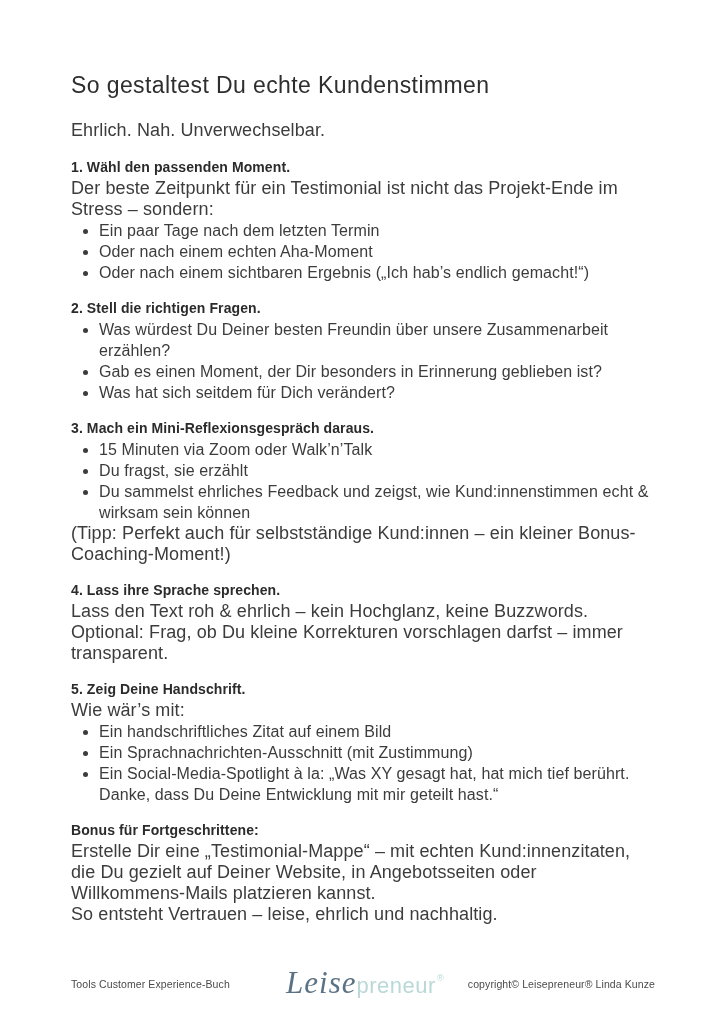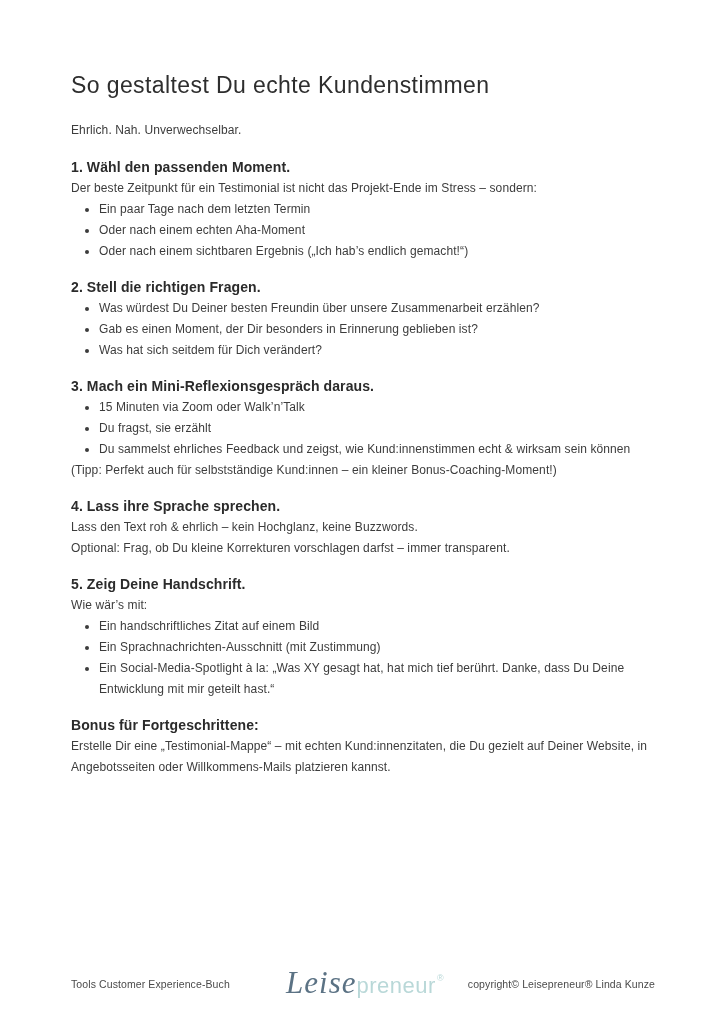--- a/index.html
+++ b/index.html
@@ -35,31 +35,31 @@
   }
   .doc-section { margin-top: 15px; }
   .sec-heading {
     font-size: 14px;
     line-height: 21px;
     font-weight: 700;
     letter-spacing: 0.1px;
     color: var(--heading, #2b2b2b);
   }
   .body-text {
-    font-size: 12px;
+    font-size: 18px;
     line-height: 21px;
     letter-spacing: 0.1px;
   }
   .bullet-list {
     margin: 0;
     padding-left: 28px;
     list-style: disc;
   }
   .bullet-list li {
-    font-size: 12px;
+    font-size: 16px;
     line-height: 21px;
     letter-spacing: 0.1px;
   }
   .footer {
     position: absolute;
     left: 71px;
     right: 69px;
     top: 958px;
     height: 52px;
     display: flex;
@@ -151,20 +151,21 @@
         <ul class="bullet-list">
           <li>Ein handschriftliches Zitat auf einem Bild</li>
           <li>Ein Sprachnachrichten-Ausschnitt (mit Zustimmung)</li>
           <li>Ein Social-Media-Spotlight à la: „Was XY gesagt hat, hat mich tief berührt. Danke, dass Du Deine Entwicklung mit mir geteilt hast.“</li>
         </ul>
       </section>
 
   <section class="doc-section">
     <h2 class="sec-heading">Bonus für Fortgeschrittene:</h2>
   <p class="body-text">Erstelle Dir eine „Testimonial-Mappe“ – mit echten Kund:innenzitaten, die Du gezielt auf Deiner Website, in Angebotsseiten oder Willkommens-Mails platzieren kannst.</p>
+        <p class="body-text">So entsteht Vertrauen – leise, ehrlich und nachhaltig.</p>
       </section>
 </div>
 
   <footer class="footer">
     <span class="footer-side">Tools Customer Experience-Buch</span>
 
     <span class="footer-logo">
       <span class="logo-script">Leise</span>
       <span class="logo-rest">preneur</span>
       <span class="logo-reg">®</span>

